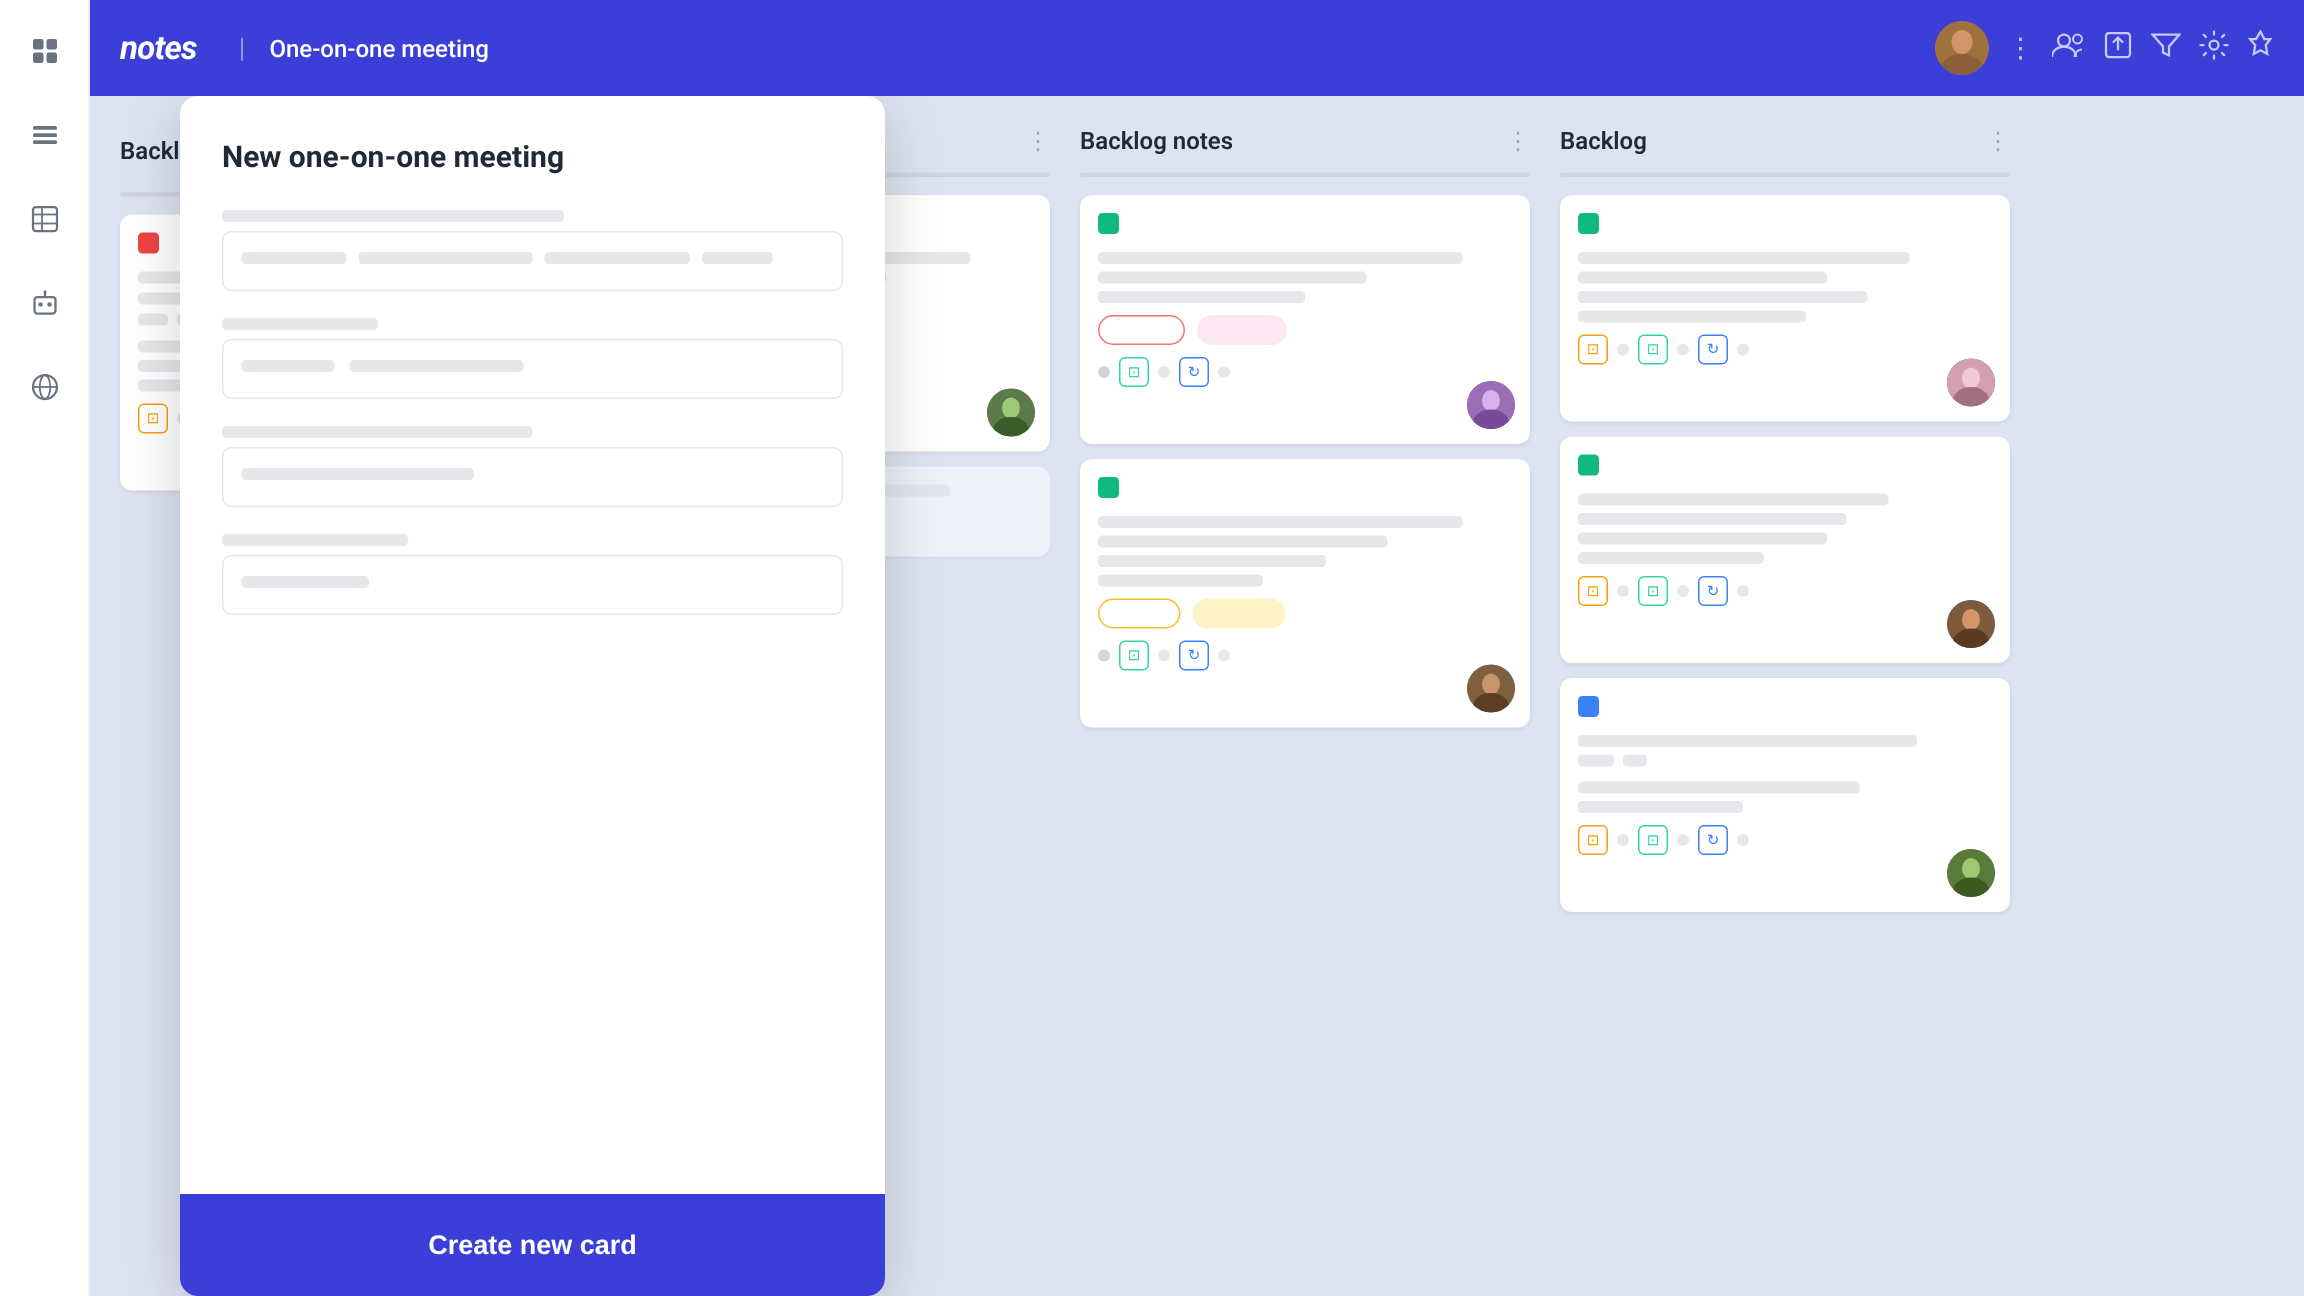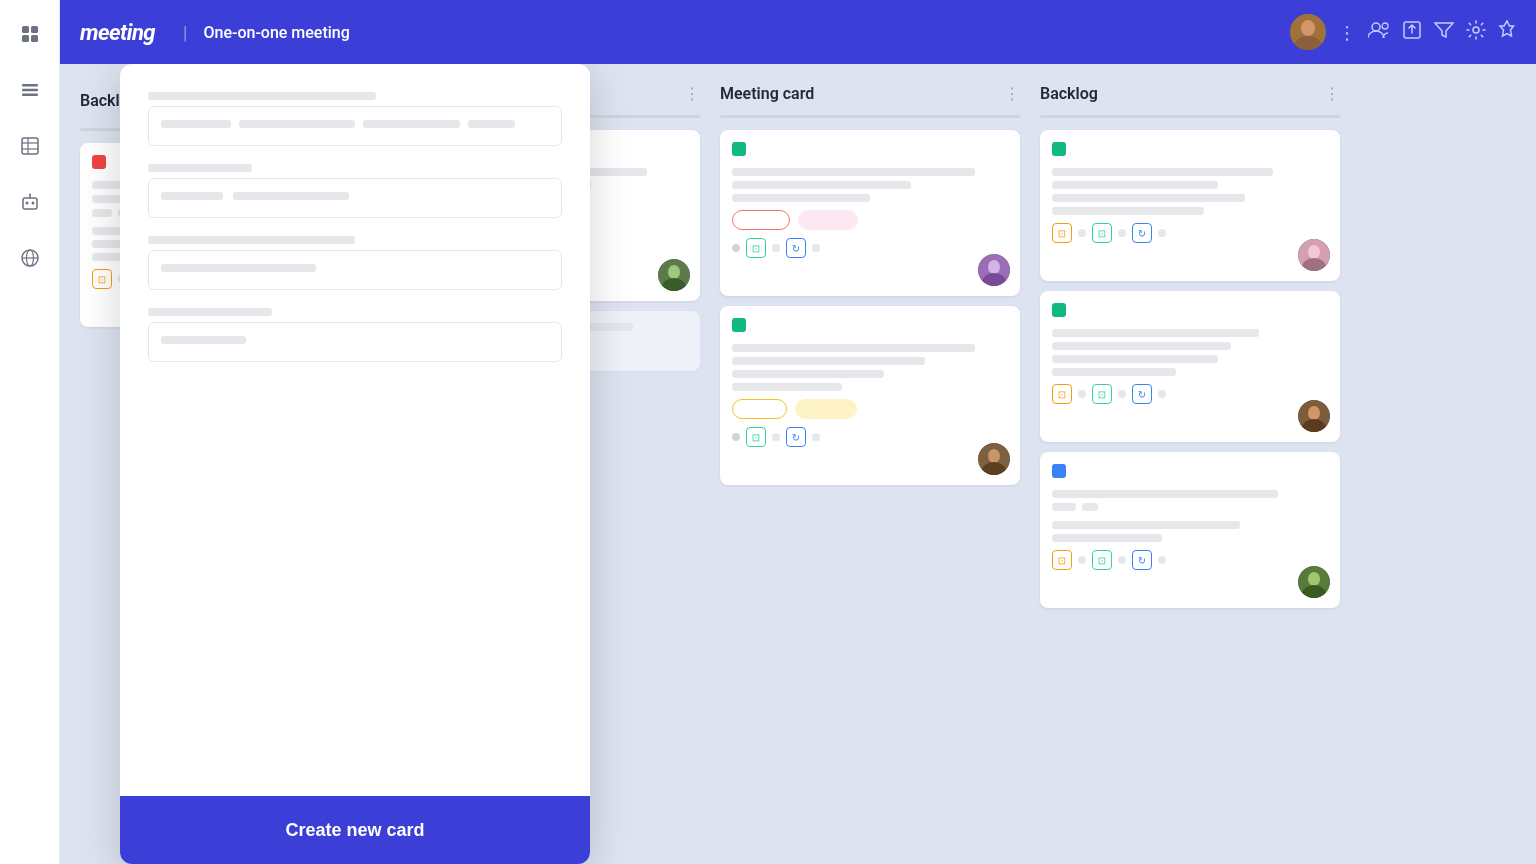--- a/index.html
+++ b/index.html
@@ -326,21 +326,21 @@
       <circle cx="10" cy="10" r="8" stroke="#6b7280" stroke-width="1.5" fill="none"></circle>
       <ellipse cx="10" cy="10" rx="3.5" ry="8" stroke="#6b7280" stroke-width="1.2" fill="none"></ellipse>
       <line x1="2" y1="10" x2="18" y2="10" stroke="#6b7280" stroke-width="1.2"></line>
     </svg>
   </div>
 </div>
 
 <div class="main">
 
   <div class="header">
-    <div class="logo"><span>meeting</span></div>
+    <div class="logo"><span>notes</span></div>
     <span style="color:#8b9de8;font-size:18px;">|</span>
     <div class="header-title">One-on-one meeting</div>
     <div class="header-right">
       <div class="avatar-header">
         <svg width="36" height="36" viewBox="0 0 36 36">
             <circle cx="18" cy="18" r="18" fill="#a0713a"></circle>
             <ellipse cx="18" cy="14" rx="7" ry="8" fill="#d4956a"></ellipse>
             <ellipse cx="18" cy="32" rx="14" ry="10" fill="#8b5e3c"></ellipse>
           </svg>
       </div>
@@ -455,21 +455,21 @@
       </div>
 
       <div class="card" style="opacity:0.5;height:60px;overflow:hidden;">
         <div class="skeleton-line" style="width:80%;"></div>
         <div class="skeleton-line" style="width:50%;margin-top:8px;"></div>
       </div>
     </div>
 
     <div class="column">
       <div class="column-header">
-        <span class="column-title">Meeting card</span>
+        <span class="column-title">Backlog notes</span>
         <span class="column-menu">⋮</span>
       </div>
       <div class="column-line"></div>
 
       <div class="card" style="padding-bottom:38px;">
         <div class="card-tags">
             <span class="card-tag" style="background:#10b981;"></span>
           </div>
         <div class="skeleton-line" style="width:88%;"></div>
         <div class="skeleton-line" style="width:65%;"></div>
@@ -604,20 +604,21 @@
           <div class="card-icon-btn" style="border-color:#34d399;color:#34d399;">⊡</div>
           <div class="card-icon-dot"></div>
           <div class="card-icon-btn" style="border-color:#3b82f6;color:#3b82f6;">↻</div>
           <div class="card-icon-dot"></div>
         </div>
       </div>
     </div>
 
     <div class="modal">
       <div class="modal-body">
+        <div class="modal-title">New one-on-one meeting</div>
 
         <div class="form-group">
           <div class="form-label">
             <span class="skeleton-line" style="width:55%;display:block;"></span>
           </div>
           <div class="form-input" style="gap:8px;">
             <span class="skeleton-line" style="width:18%;display:inline-block;"></span>
             <span class="skeleton-line" style="width:30%;display:inline-block;"></span>
             <span class="skeleton-line" style="width:25%;display:inline-block;"></span>
             <span class="skeleton-line" style="width:12%;display:inline-block;"></span>

